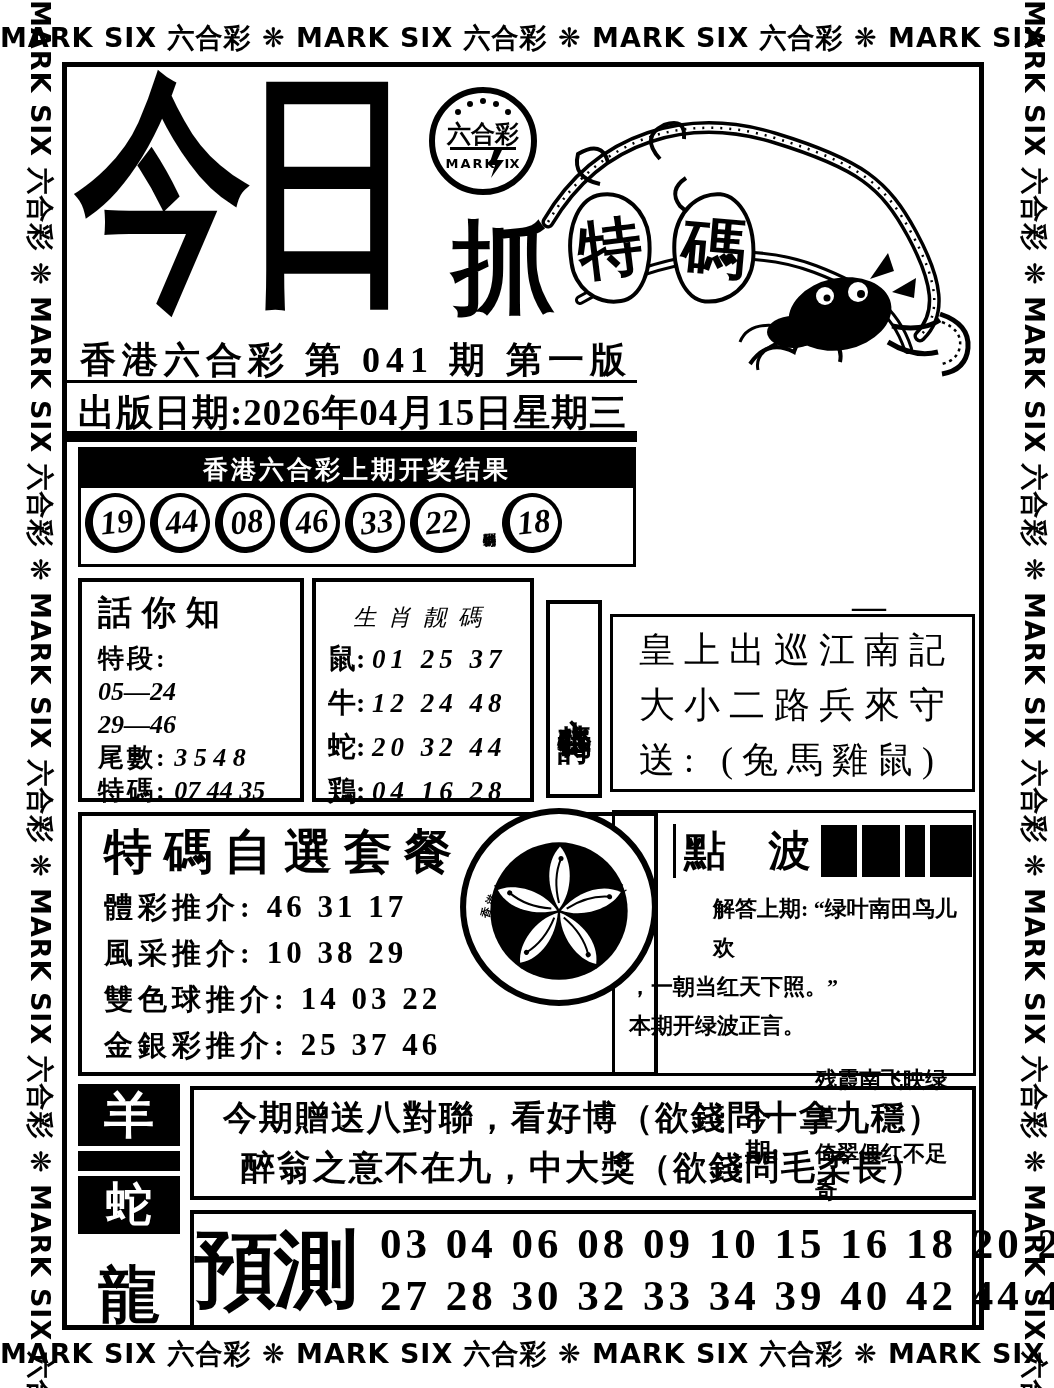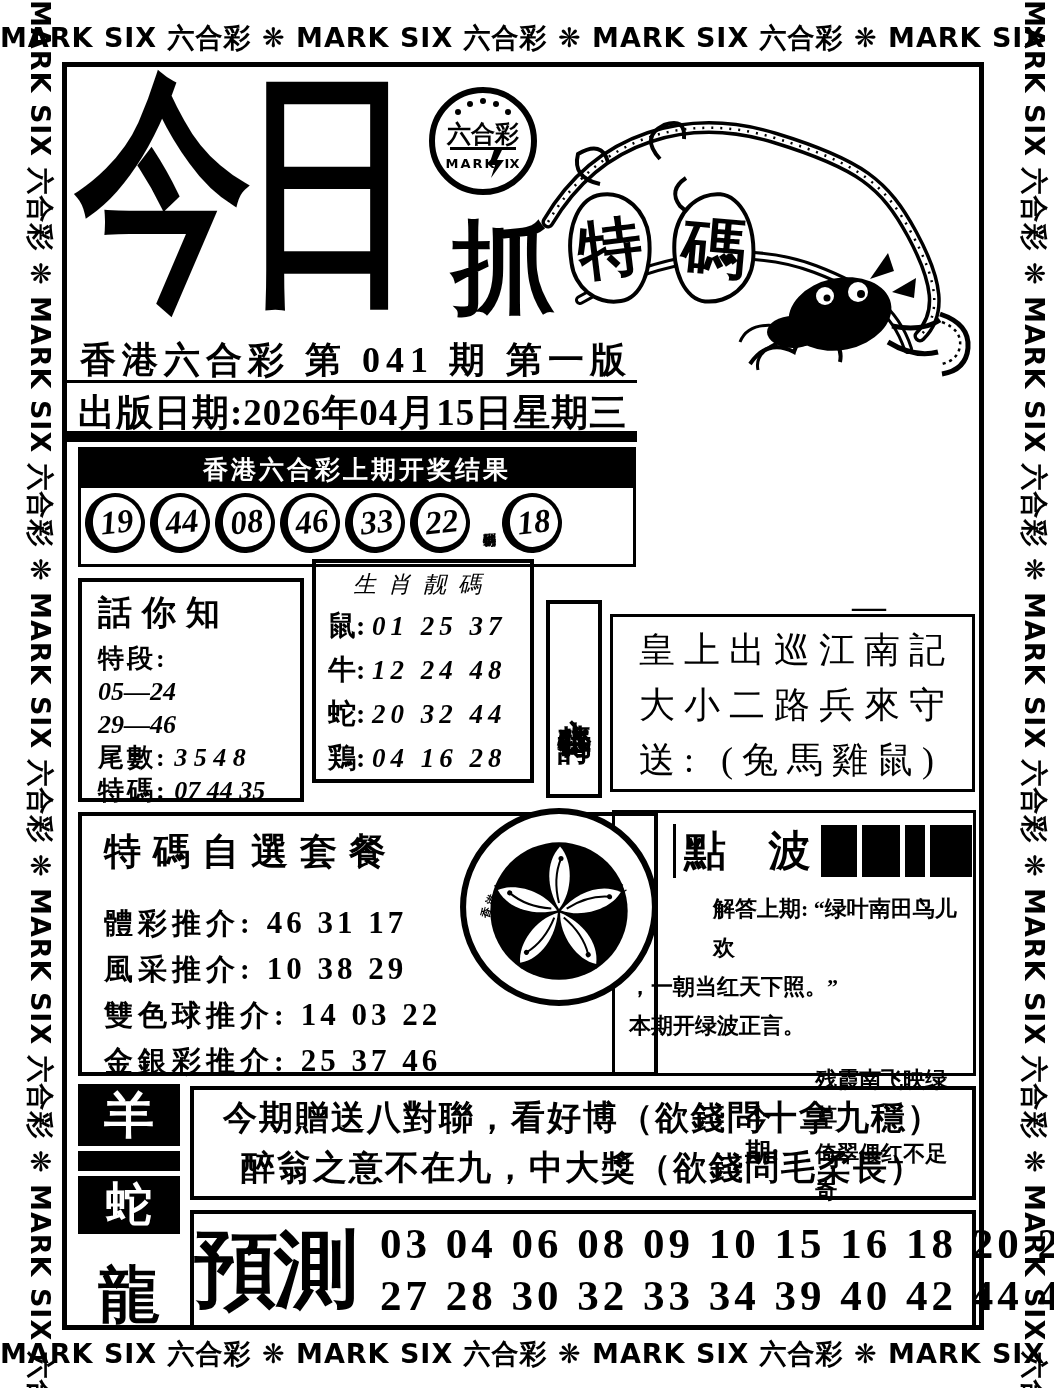--- a/index.html
+++ b/index.html
@@ -62,36 +62,36 @@
   }
   .special-label {
     writing-mode:vertical-rl; text-orientation:upright; font-size:13px; font-weight:700;
     width:20px; line-height:1.1; margin:0 1px;
   }
   
   .tips-box { position:absolute; left:78px; top:578px; width:226px; height:224px; border:4px solid #000; padding:8px 16px; }
   .tips-title { font-size:34px; font-weight:900; letter-spacing:10px; margin-bottom:6px; }
   .tips-line { font-size:26px; font-weight:700; font-style:italic; line-height:33px; }
   .tips-label { font-style:normal; font-weight:900; letter-spacing:3px; }
-  .zodiac-box { position:absolute; left:312px; top:559px; width:222px; height:224px; border:4px solid #000; padding:6px 12px; }
+  .zodiac-box { position:absolute; left:312px; top:578px; width:222px; height:224px; border:4px solid #000; padding:20px 12px; }
   .zodiac-title { text-align:center; font-size:23px; font-style:italic; letter-spacing:12px; margin-bottom:4px; }
   .zodiac-row { display:flex; align-items:baseline; line-height:44px; }
   .zodiac-animal { font-size:28px; font-weight:900; width:44px; }
   .zodiac-nums { font-size:27px; font-weight:700; font-style:italic; letter-spacing:5px; }
   .poem-strip {
     position:absolute; left:546px; top:600px; width:56px; height:198px; border:4px solid #000;
     display:flex; align-items:center; justify-content:center;
     writing-mode:vertical-rl; text-orientation:upright; font-size:33px; font-weight:900; letter-spacing:3px;
   }
   .poem-dash { position:absolute; left:852px; top:588px; font-size:34px; font-weight:700; }
   .poem-box { position:absolute; left:610px; top:614px; width:365px; height:178px; border:3px solid #000; padding:6px 0 0 26px; }
   .poem-line { font-size:36px; line-height:55px; letter-spacing:9px; white-space:nowrap; }
   
   .combo-box { position:absolute; left:78px; top:812px; width:580px; height:264px; border:4px solid #000; padding:10px 22px; }
-  .combo-title { font-size:37px; font-weight:900; letter-spacing:12px; line-height:52px; margin-bottom:22px; }
+  .combo-title { font-size:48px; font-weight:900; letter-spacing:12px; line-height:52px; margin-bottom:6px; }
   .combo-row { display:flex; align-items:baseline; line-height:46px; }
   .combo-label { font-size:29px; font-weight:900; letter-spacing:5px; margin-right:12px; }
   .combo-nums { font-size:31px; font-weight:700; letter-spacing:4px; }
   .seal-svg { position:absolute; left:458px; top:806px; z-index:4; }
   
   .wave-box { position:absolute; left:612px; top:810px; width:364px; height:266px; border:3px solid #000; }
   .wave-title-row { display:flex; align-items:center; gap:8px; margin:10px 0 0 58px; }
   .wave-vrule { width:3px; height:54px; background:#000; }
   .wave-title { font-size:42px; font-weight:900; letter-spacing:16px; white-space:nowrap; }
   .wave-blocks { display:flex; gap:5px; margin-left:-14px; }

